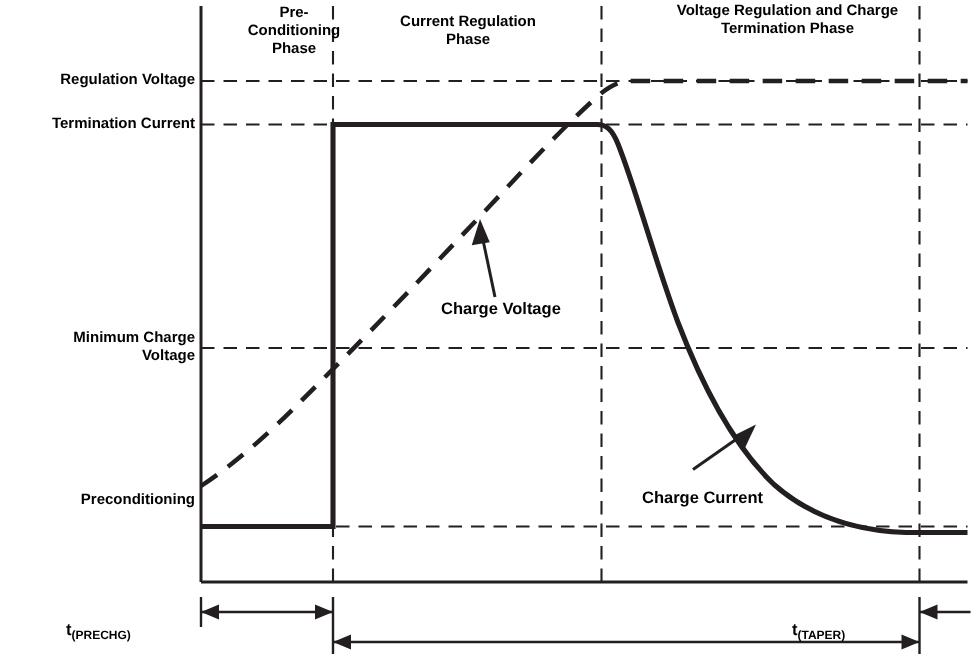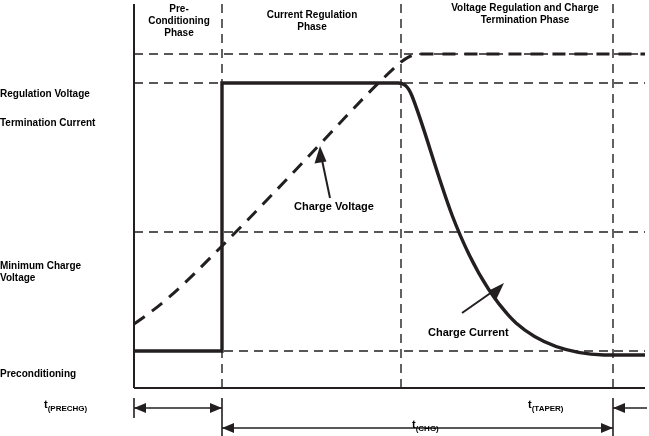--- a/index.html
+++ b/index.html
@@ -6,24 +6,24 @@
   body{
     width:649px;height:436px;
     background:#ffffff;
     font-family:"Liberation Sans", sans-serif;
     color:#000;
     overflow:hidden;
   }
   #stage{position:relative;width:649px;height:436px;}
   #svg{position:absolute;left:0;top:0;}
   .lbl{position:absolute;font-size:10px;font-weight:bold;line-height:1.15;color:#000;}
-  .lbl.r{text-align:left;margin-top:40px;}
+  .lbl.r{text-align:right;}
   .phase{position:absolute;font-size:10px;font-weight:bold;text-align:center;line-height:1.2;}
   .ann{position:absolute;font-size:11px;font-weight:bold;text-align:center;}
-  .tlab{position:absolute;font-size:11px;font-weight:bold;}
+  .tlab{position:absolute;font-size:11px;font-weight:bold;margin-top:16px;}
   .tlab sub{font-size:8px;font-weight:bold;}
 </style>
 </head>
 <body>
 
 <div id="stage">
 
   <svg id="svg" width="649" height="436">
     <defs></defs>
 
@@ -63,21 +63,21 @@
     <path d="M222,428 L234,423 L234,433 Z" fill="#231f20"></path>
     <path d="M613,428 L601,423 L601,433 Z" fill="#231f20"></path>
     <line x1="222" y1="418" x2="222" y2="436" stroke="#231f20" stroke-width="1.6"></line>
     <line x1="613" y1="418" x2="613" y2="436" stroke="#231f20" stroke-width="1.6"></line>
 
     <line x1="613" y1="408" x2="647" y2="408" stroke="#231f20" stroke-width="1.6"></line>
     <path d="M613,408 L625,403 L625,413 Z" fill="#231f20"></path>
     <line x1="613" y1="398" x2="613" y2="418" stroke="#231f20" stroke-width="1.6"></line>
   </svg>
 
-  <div class="phase" style="left:136px;top:3px;width:86px;">
+  <div class="phase" style="left:136px;top:3px;width:86px;padding-left:17px;">
     <div>Pre-</div>
     <div>Conditioning</div>
     <div>Phase</div>
   </div>
 
   <div class="phase" style="left:224px;top:9px;width:176px;">
     <div>Current Regulation</div>
     <div>Phase</div>
   </div>
 

